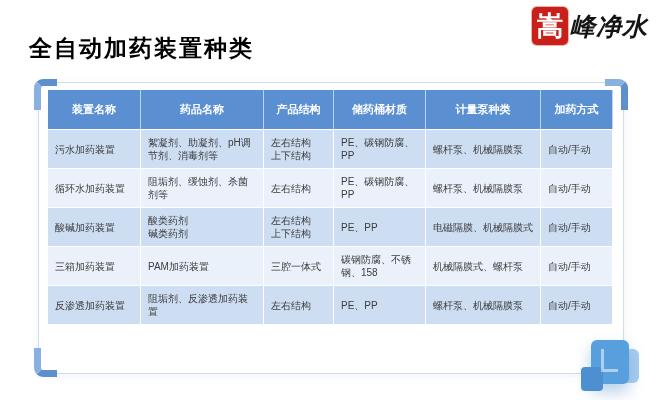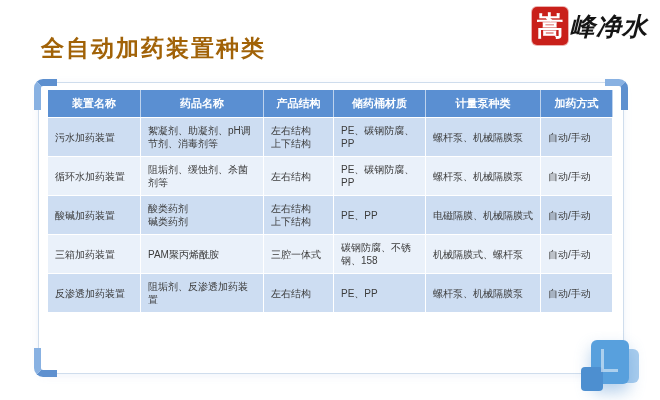--- a/index.html
+++ b/index.html
@@ -7,24 +7,24 @@
     width: 660px; height: 400px;
     background: #ffffff;
     font-family: "Liberation Sans", "DejaVu Sans", sans-serif;
     position: relative;
     overflow: hidden;
   }
   .slide { position: absolute; inset: 0; background: #fff; border-radius: 6px; }
 
   
   .title {
-    position: absolute; left: 41px; top: 33px;
+    position: absolute; left: 29px; top: 33px;
     margin: 0;
     font-size: 23px; font-weight: bold; letter-spacing: 2px;
-    color: #a16207;
+    color: #000000;
   }
 
   
   .logo {
     position: absolute; right: 12px; top: 7px;
     display: flex; align-items: center; gap: 2px;
   }
   .seal {
     display: inline-block; width: 36px; height: 38px;
     background: #c9201a; border-radius: 5px;
@@ -66,21 +66,21 @@
 
   
   table.dosing-table {
     position: absolute; left: 8px; top: 6px;
     width: 565px; table-layout: fixed;
     border-collapse: collapse;
   }
   .dosing-table th {
     background: #5a8fd2; color: #ffffff;
     font-size: 11px; font-weight: bold;
-    padding: 6px 4px; text-align: center;
+    padding: 12px 4px; text-align: center;
     border: 1.5px solid #ffffff;
     border-left-color: rgba(255,255,255,.6);
     border-right-color: rgba(255,255,255,.6);
   }
   .dosing-table td {
     font-size: 10px; line-height: 1.3; color: #3c3c3c;
     padding: 4px 7px; height: 30px;
     vertical-align: middle; text-align: left;
     border: 1.5px solid #ffffff;
     white-space: pre-line;
@@ -163,21 +163,21 @@
             <td>酸类药剂
 碱类药剂</td>
             <td>左右结构
 上下结构</td>
             <td>PE、PP</td>
             <td>电磁隔膜、机械隔膜式</td>
             <td>自动/手动</td>
           </tr>
           <tr>
             <td>三箱加药装置</td>
-            <td>PAM聚丙烯酰胺</td>
+            <td>PAM加药装置</td>
             <td>三腔一体式</td>
             <td>碳钢防腐、不锈钢、158</td>
             <td>机械隔膜式、螺杆泵</td>
             <td>自动/手动</td>
           </tr>
           <tr>
             <td>反渗透加药装置</td>
             <td>阻垢剂、反渗透加药装置</td>
             <td>左右结构</td>
             <td>PE、PP</td>

